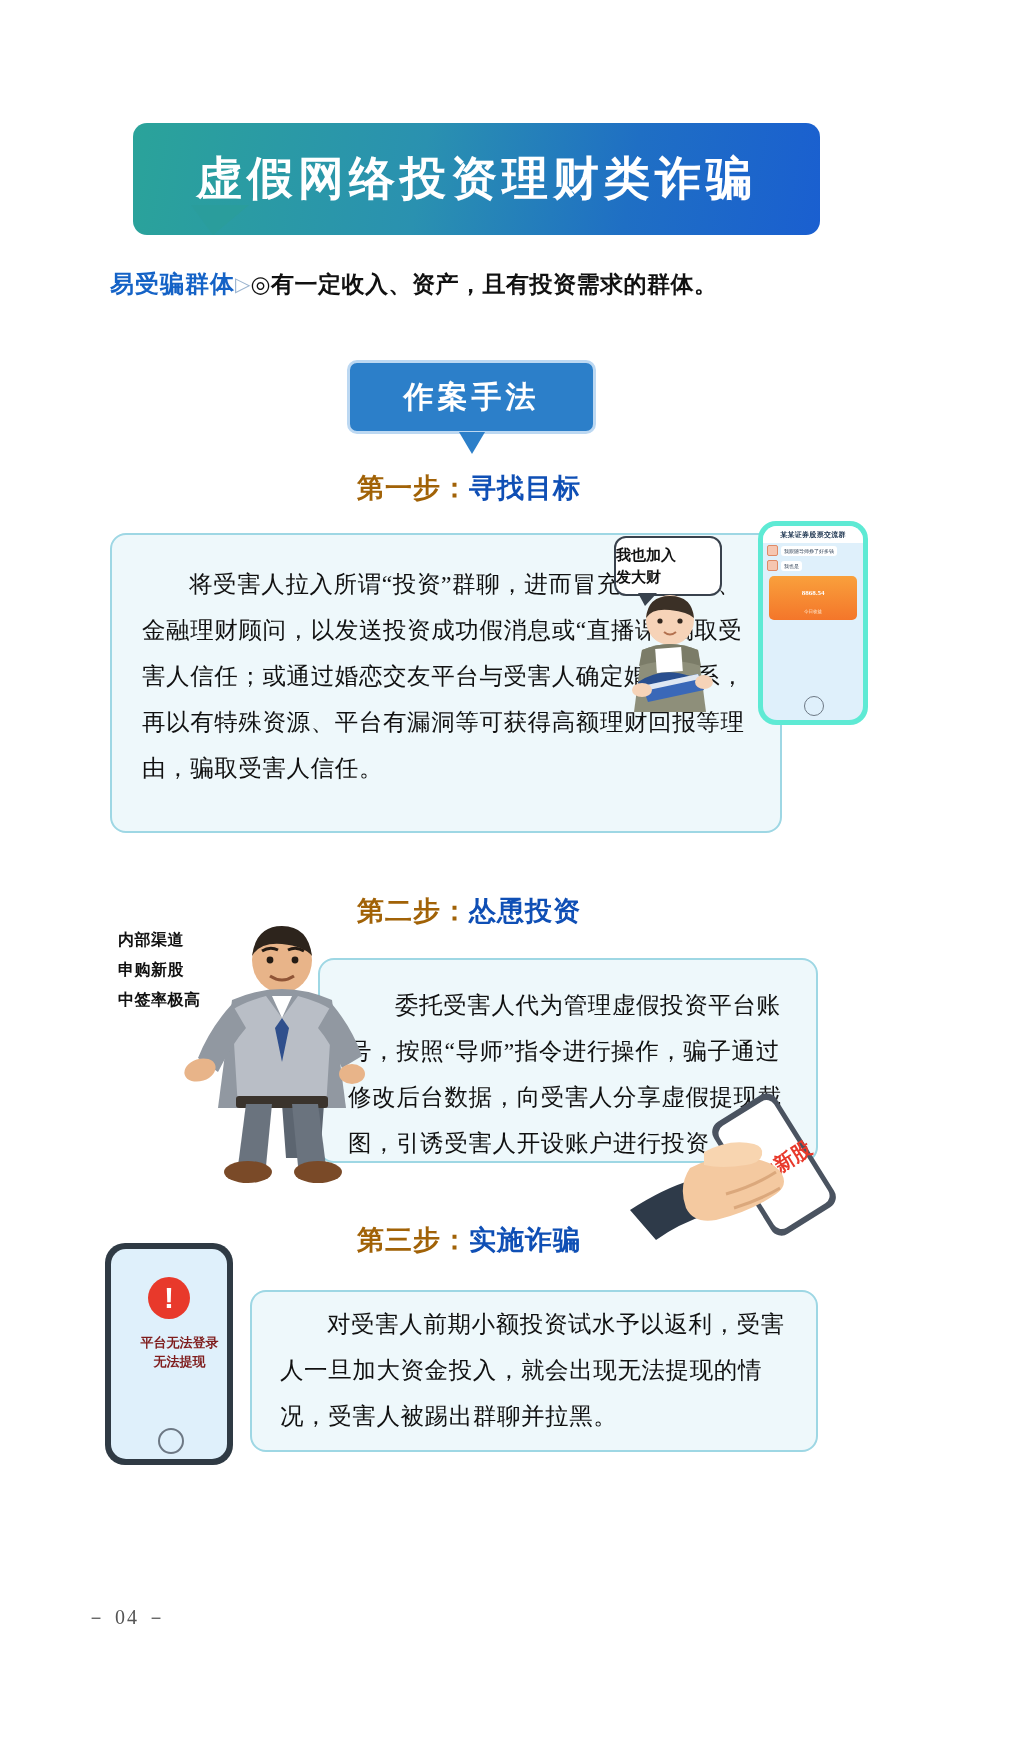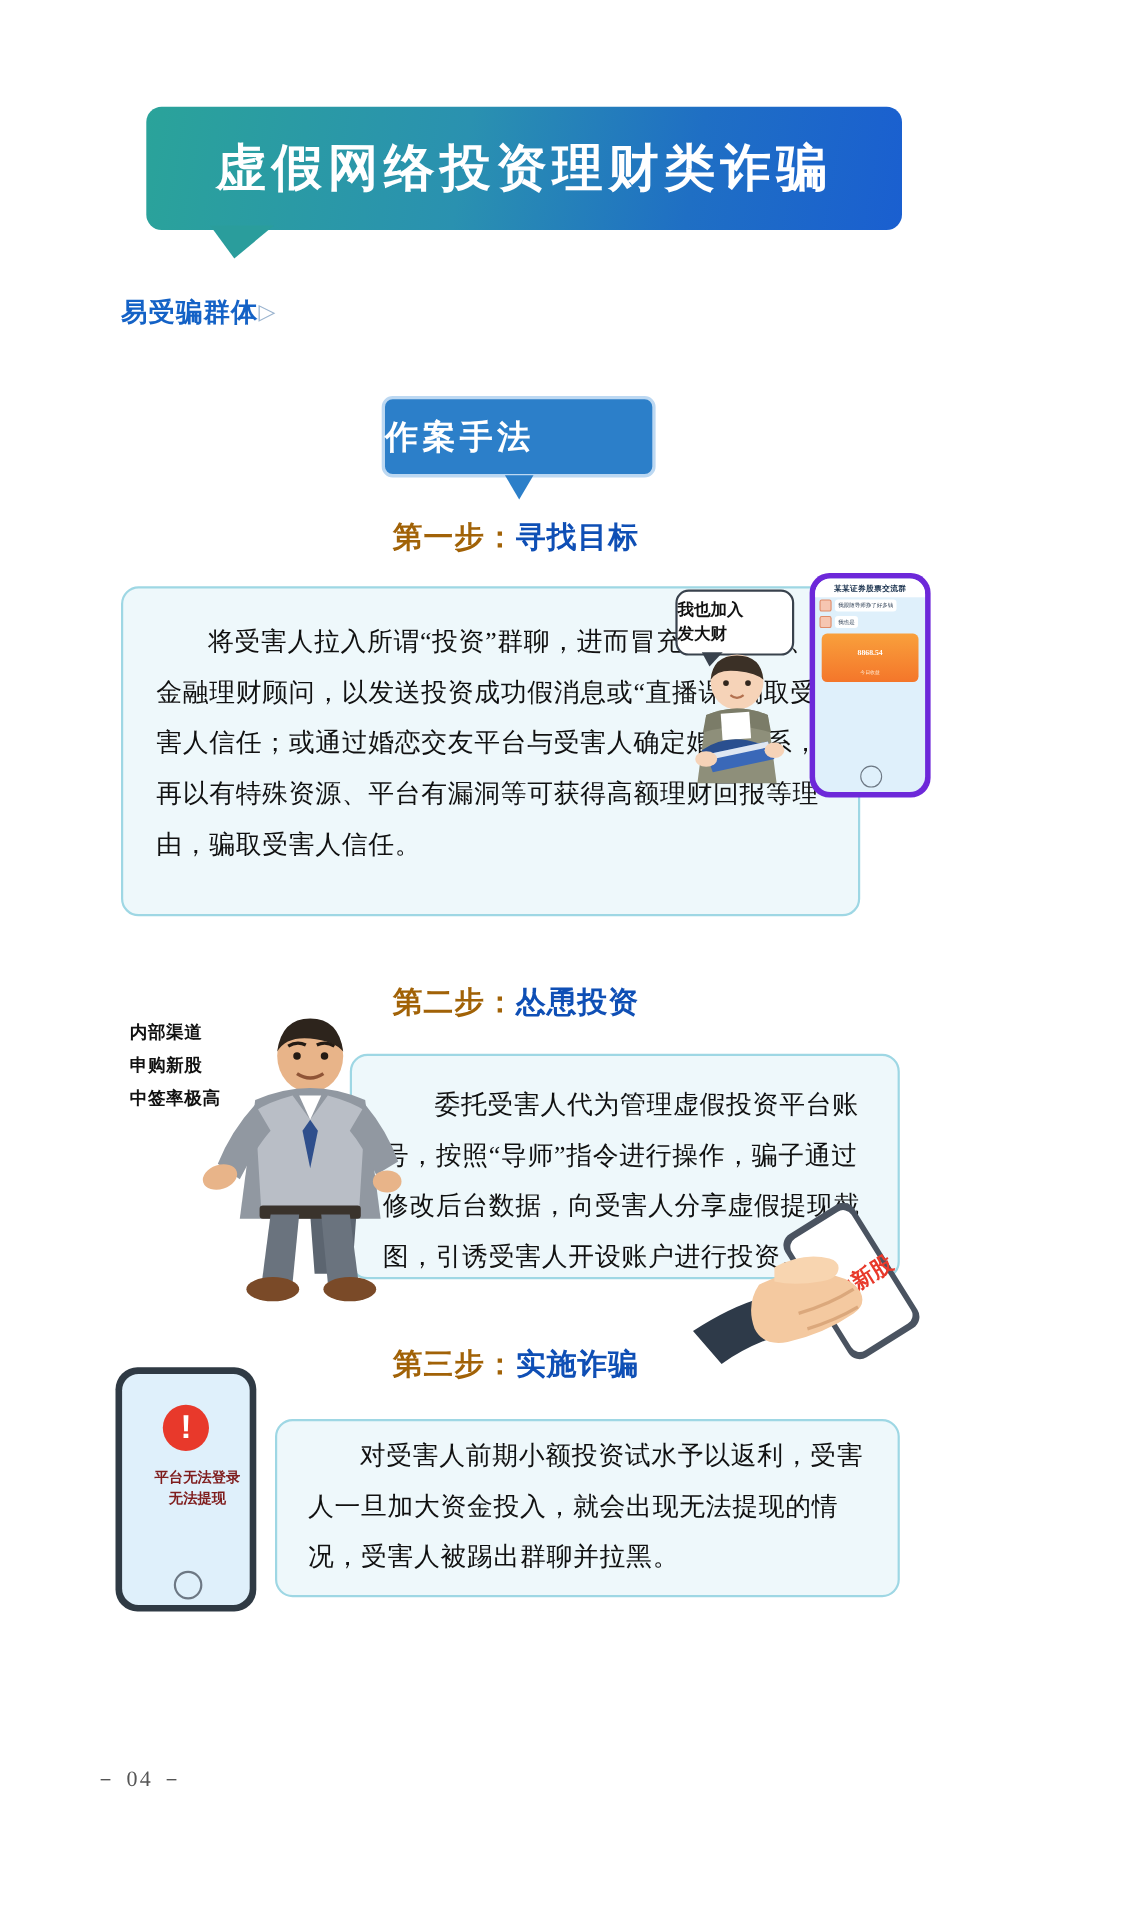--- a/index.html
+++ b/index.html
@@ -26,20 +26,21 @@
   }
   .title-banner {
     width: 100%;
     height: 100%;
     border-radius: 14px;
     background: linear-gradient(100deg, #2aa39a 0%, #2a91b0 42%, #1f6fc4 72%, #1a5fd0 100%);
     display: flex;
     align-items: center;
     justify-content: center;
     box-sizing: border-box;
+    margin-top: 26px;
   }
   .title-text {
     color: #ffffff;
     font-size: 46px;
     font-weight: bold;
     letter-spacing: 5px;
     font-family: "Liberation Serif", "DejaVu Serif", serif;
   }
   .title-tail {
     position: absolute;
@@ -87,20 +88,21 @@
     height: 74px;
   }
   .method-badge {
     width: 100%;
     height: 100%;
     background: #2c7fc9;
     border: 3px solid #bcd8f2;
     border-radius: 10px;
     display: flex;
     align-items: center;
+    justify-content: center;
     box-sizing: border-box;
   }
   .method-text {
     color: #ffffff;
     font-size: 30px;
     font-weight: bold;
     letter-spacing: 4px;
   }
   .method-tail {
     position: absolute;
@@ -138,25 +140,25 @@
     font-size: 23.5px;
     line-height: 46px;
     letter-spacing: 0.6px;
     text-indent: 2em;
     color: #111;
   }
 
   
   .phone1 {
     position: absolute;
-    left: 736px;
+    left: 758px;
     top: 521px;
     width: 110px;
     height: 204px;
-    background: #6d28d9;
+    background: #5eead4;
     border-radius: 18px;
     padding: 5px;
     box-sizing: border-box;
   }
   .phone1-screen {
     width: 100%;
     height: 100%;
     background: #dff0fb;
     border-radius: 14px;
     overflow: hidden;
@@ -347,20 +349,21 @@
 <div class="title-wrap">
   <div class="title-banner">
     <span class="title-text">虚假网络投资理财类诈骗</span>
   </div>
   <div class="title-tail"></div>
 </div>
 
 <div class="victim-row">
   <span class="victim-label">易受骗群体</span>
   <span class="victim-arrow">▷</span>
+  <span class="victim-text">◎有一定收入、资产，且有投资需求的群体。</span>
 </div>
 
 <div class="method-wrap">
   <div class="method-badge">
     <span class="method-text">作案手法</span>
   </div>
   <div class="method-tail"></div>
 </div>
 
 <div class="step-head" style="left:357px; top:470px;">

